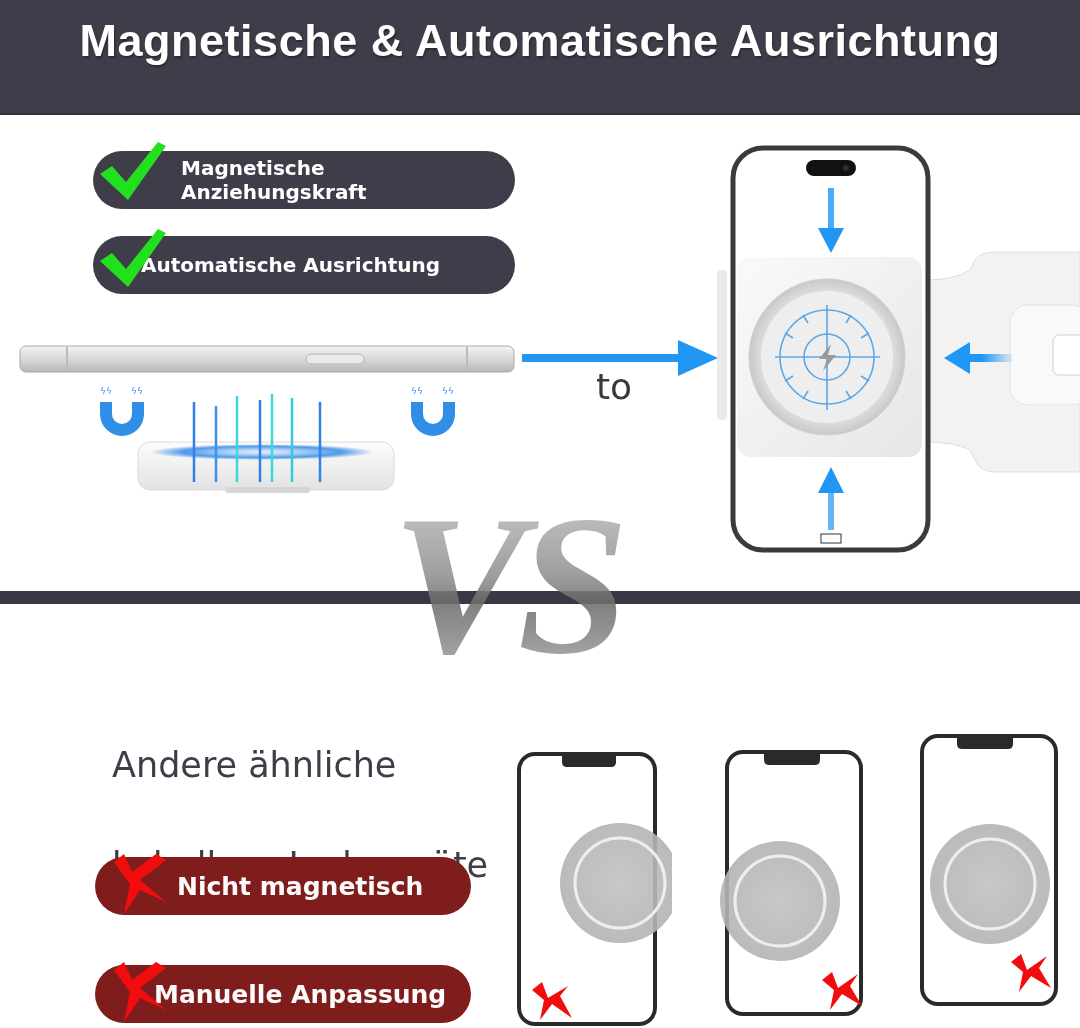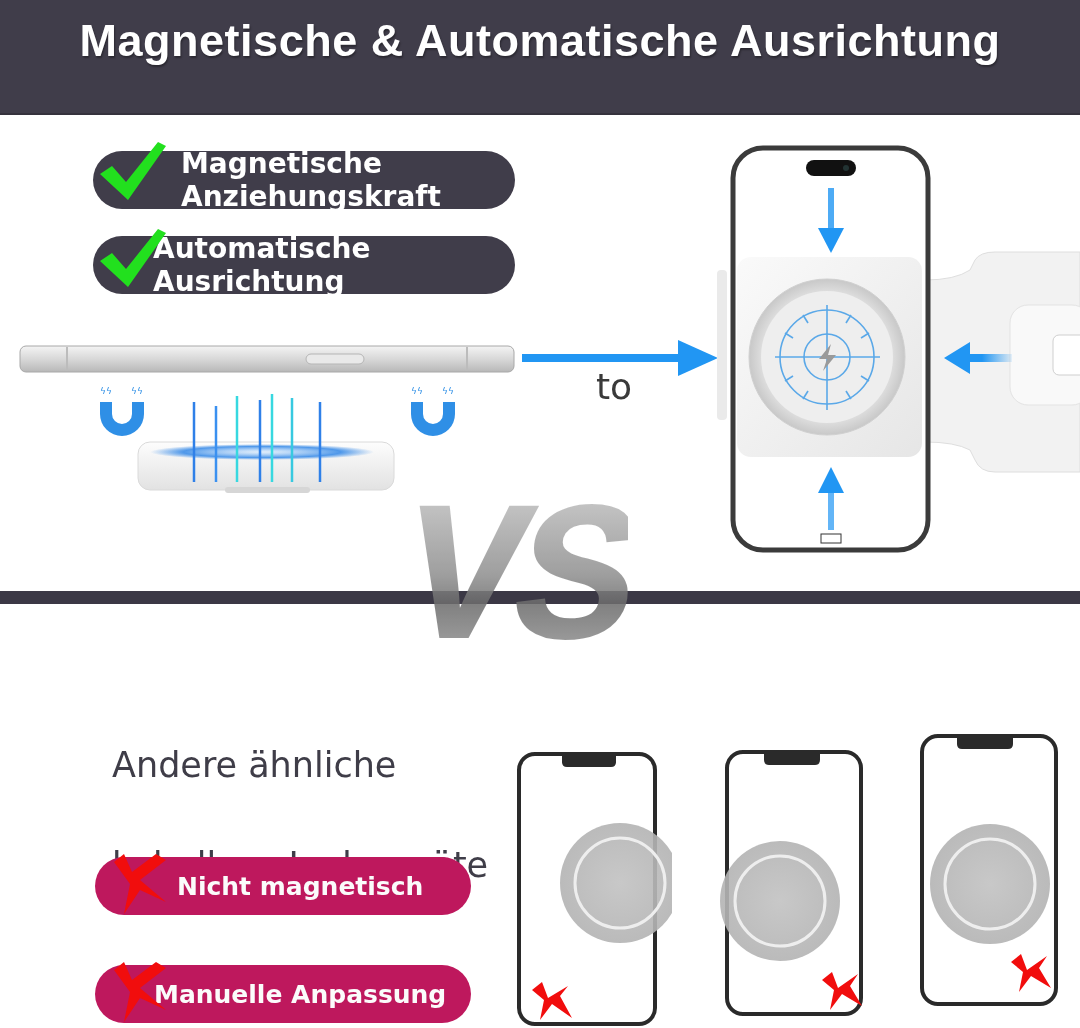--- a/index.html
+++ b/index.html
@@ -7,28 +7,28 @@
   body{position:relative;font-family:"DejaVu Sans","Liberation Sans",sans-serif}
   .abs{position:absolute}
   
   .banner{left:0;top:0;width:1080px;height:115px;background:#403d4a;border-bottom:2px solid #35323d}
   .banner-title{left:0;top:0;width:1080px;height:81px;display:flex;align-items:center;justify-content:center;
     color:#fff;font-family:"Liberation Sans",sans-serif;font-weight:bold;font-size:45px;letter-spacing:0.5px;
     text-shadow:1px 2px 2px rgba(0,0,0,.35)}
   
   .pill{border-radius:32px;display:flex;align-items:center}
   .pill-dark{background:#403d4a;height:58px}
-  .pill-light{background:#be185d;height:58px}
+  .pill-light{background:#7f1d1d;height:58px}
   .pill-text{font-family:"DejaVu Sans",sans-serif;font-weight:bold;color:#fff}
-  .pill-dark .pill-text{font-size:28px}
+  .pill-dark .pill-text{font-size:20px}
   .pill-light .pill-text{font-size:25px;color:#fbfbfb}
   
   .divider{left:0;top:591px;width:1080px;height:13px;background:#3b3845}
   
-  .vs{left:404px;top:485px;font-family:Liberation Mono, monospace;font-weight:bold;font-style:italic;
+  .vs{left:392px;top:485px;font-family:Liberation Serif, serif;font-weight:bold;font-style:italic;
     font-size:200px;line-height:200px;letter-spacing:-8px;
     background:linear-gradient(180deg,#c4c4c4 0%,#8e8e8e 45%,#6c6c6c 60%,#aaaaaa 100%);
     -webkit-background-clip:text;background-clip:text;color:transparent;opacity:.85}
   .to-label{left:596px;top:366px;font-size:36px;color:#3a3a3a;font-family:"DejaVu Sans",sans-serif}
   .others-title{left:112px;top:690px;font-family:"DejaVu Sans",sans-serif;font-weight:normal;font-size:35px;line-height:50px;color:#3f3d48;white-space:pre-line}
   .others-title span{display:block}
 </style>
 </head>
 <body>
 
@@ -36,21 +36,21 @@
 <div class="abs banner-title">Magnetische &amp; Automatische Ausrichtung</div>
 
 <div class="abs pill pill-dark" style="left:93px;top:151px;width:422px;">
   <span class="pill-text" style="margin-left:88px">Magnetische Anziehungskraft</span>
 </div>
 <svg class="abs" style="left:98px;top:138px" width="70" height="66" viewBox="0 0 70 66">
   <path d="M2 36 L14 28 L28 44 L60 4 L68 8 L30 62 Z" fill="#22e01e"></path>
 </svg>
 
 <div class="abs pill pill-dark" style="left:93px;top:236px;width:422px;">
-  <span class="pill-text" style="margin-left:60px">Automatische Ausrichtung</span>
+  <span class="pill-text" style="margin-left:48px">Automatische Ausrichtung</span>
 </div>
 <svg class="abs" style="left:98px;top:225px" width="70" height="66" viewBox="0 0 70 66">
   <path d="M2 36 L14 28 L28 44 L60 4 L68 8 L30 62 Z" fill="#22e01e"></path>
 </svg>
 
 <svg class="abs" style="left:18px;top:340px" width="500" height="40" viewBox="0 0 500 40">
   <defs>
       <linearGradient id="sideG" x1="0" y1="0" x2="0" y2="1">
     <stop offset="0" stop-color="#f4f4f4"></stop>
         <stop offset=".5" stop-color="#d8d8d8"></stop>

